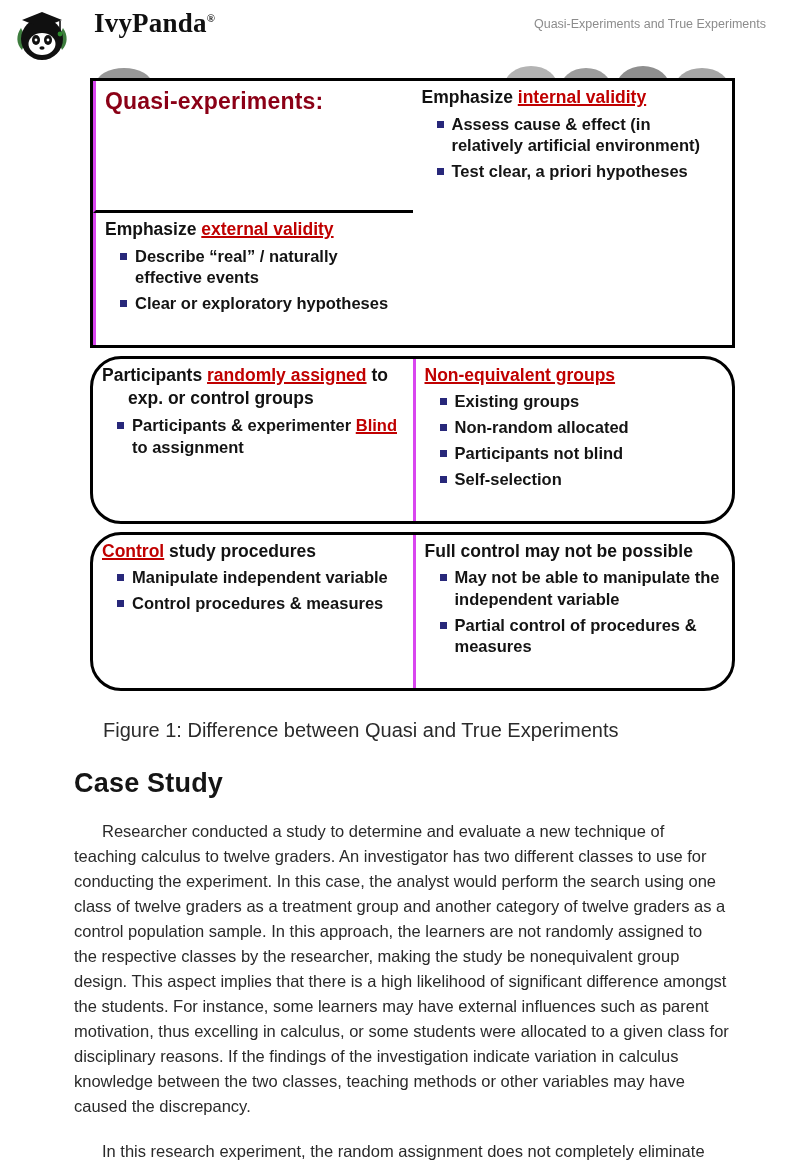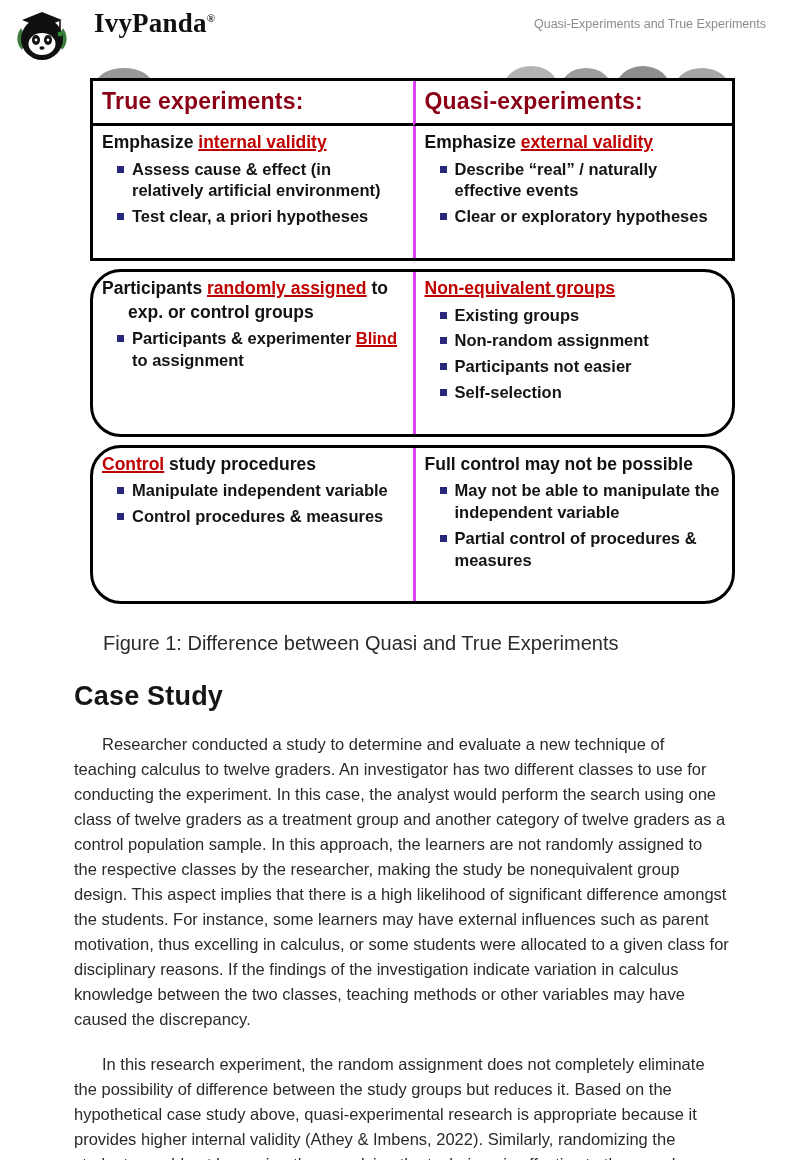--- a/index.html
+++ b/index.html
@@ -110,21 +110,20 @@
   <figure class="slide" style="margin:0 0 0 90px;">
     <span class="blob blob-1"></span>
     <span class="blob blob-2"></span>
     <span class="blob blob-3"></span>
     <span class="blob blob-4"></span>
     <span class="blob blob-5"></span>
 
     <div class="tbl">
 
       <div class="box">
-        <div class="hcell">True experiments:</div>
         <div class="hcell r">Quasi-experiments:</div>
 
         <div class="cell">
           <div class="chead"><span>Emphasize </span><span class="em">internal validity</span><span></span></div>
           <ul class="blist">
             <li>Assess cause &amp; effect (in relatively artificial environment)</li>
             <li>Test clear, a priori hypotheses</li>
           </ul>
         </div>
         <div class="cell r">
@@ -140,22 +139,22 @@
         <div class="cell">
           <div class="chead"><span>Participants </span><span class="em">randomly assigned</span><span> to exp. or control groups</span></div>
           <ul class="blist">
             <li><span>Participants &amp; experimenter </span><span class="em">Blind</span><span> to assignment</span></li>
           </ul>
         </div>
         <div class="cell r">
           <div class="chead"><span></span><span class="em">Non-equivalent groups</span><span></span></div>
           <ul class="blist">
             <li>Existing groups</li>
-            <li>Non-random assignment</li>
-            <li>Participants not easier</li>
+            <li>Non-random allocated</li>
+            <li>Participants not blind</li>
             <li>Self-selection</li>
           </ul>
         </div>
       </div>
 
       <div class="box">
         <div class="cell">
           <div class="chead"><span class="em">Control</span><span> study procedures</span></div>
           <ul class="blist">
             <li class="red">Manipulate independent variable</li>

